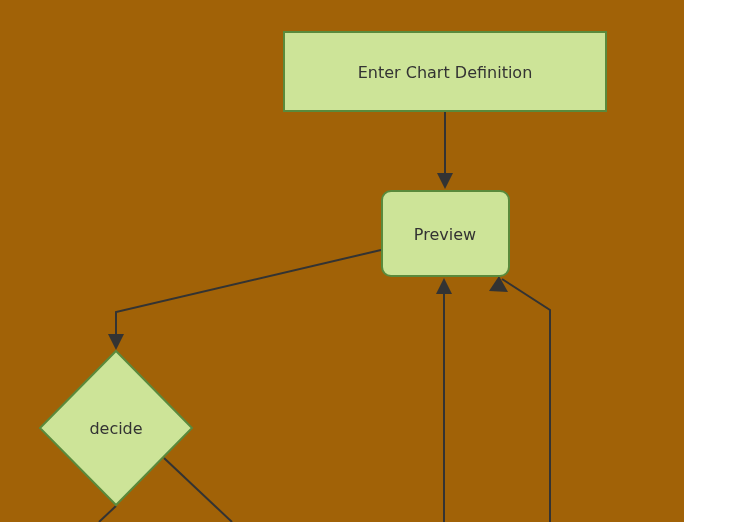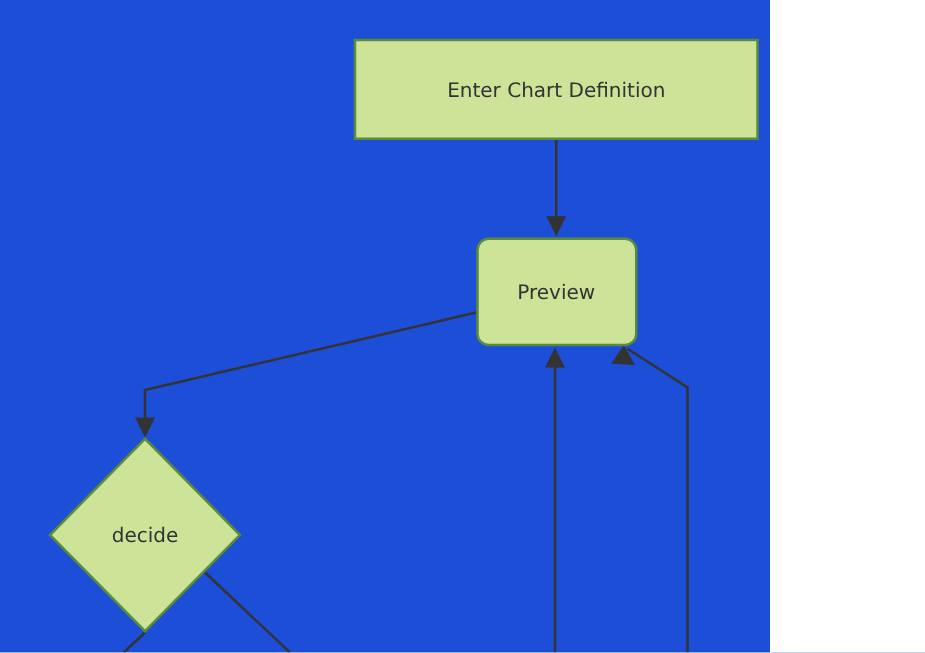--- a/index.html
+++ b/index.html
@@ -6,23 +6,23 @@
   html, body {
     margin: 0;
     padding: 0;
     background: #ffffff;
   }
   body {
     font-family: "DejaVu Sans", "Liberation Sans", sans-serif;
   }
   #canvas {
     position: relative;
-    width: 616px;
+    width: 684px;
     height: 522px;
-    background: #1d4ed8;
+    background: #a16207;
     overflow: hidden;
   }
   #diagram-svg {
     position: absolute;
     left: 0;
     top: 0;
     width: 740px;
     height: 522px;
     display: block;
   }

